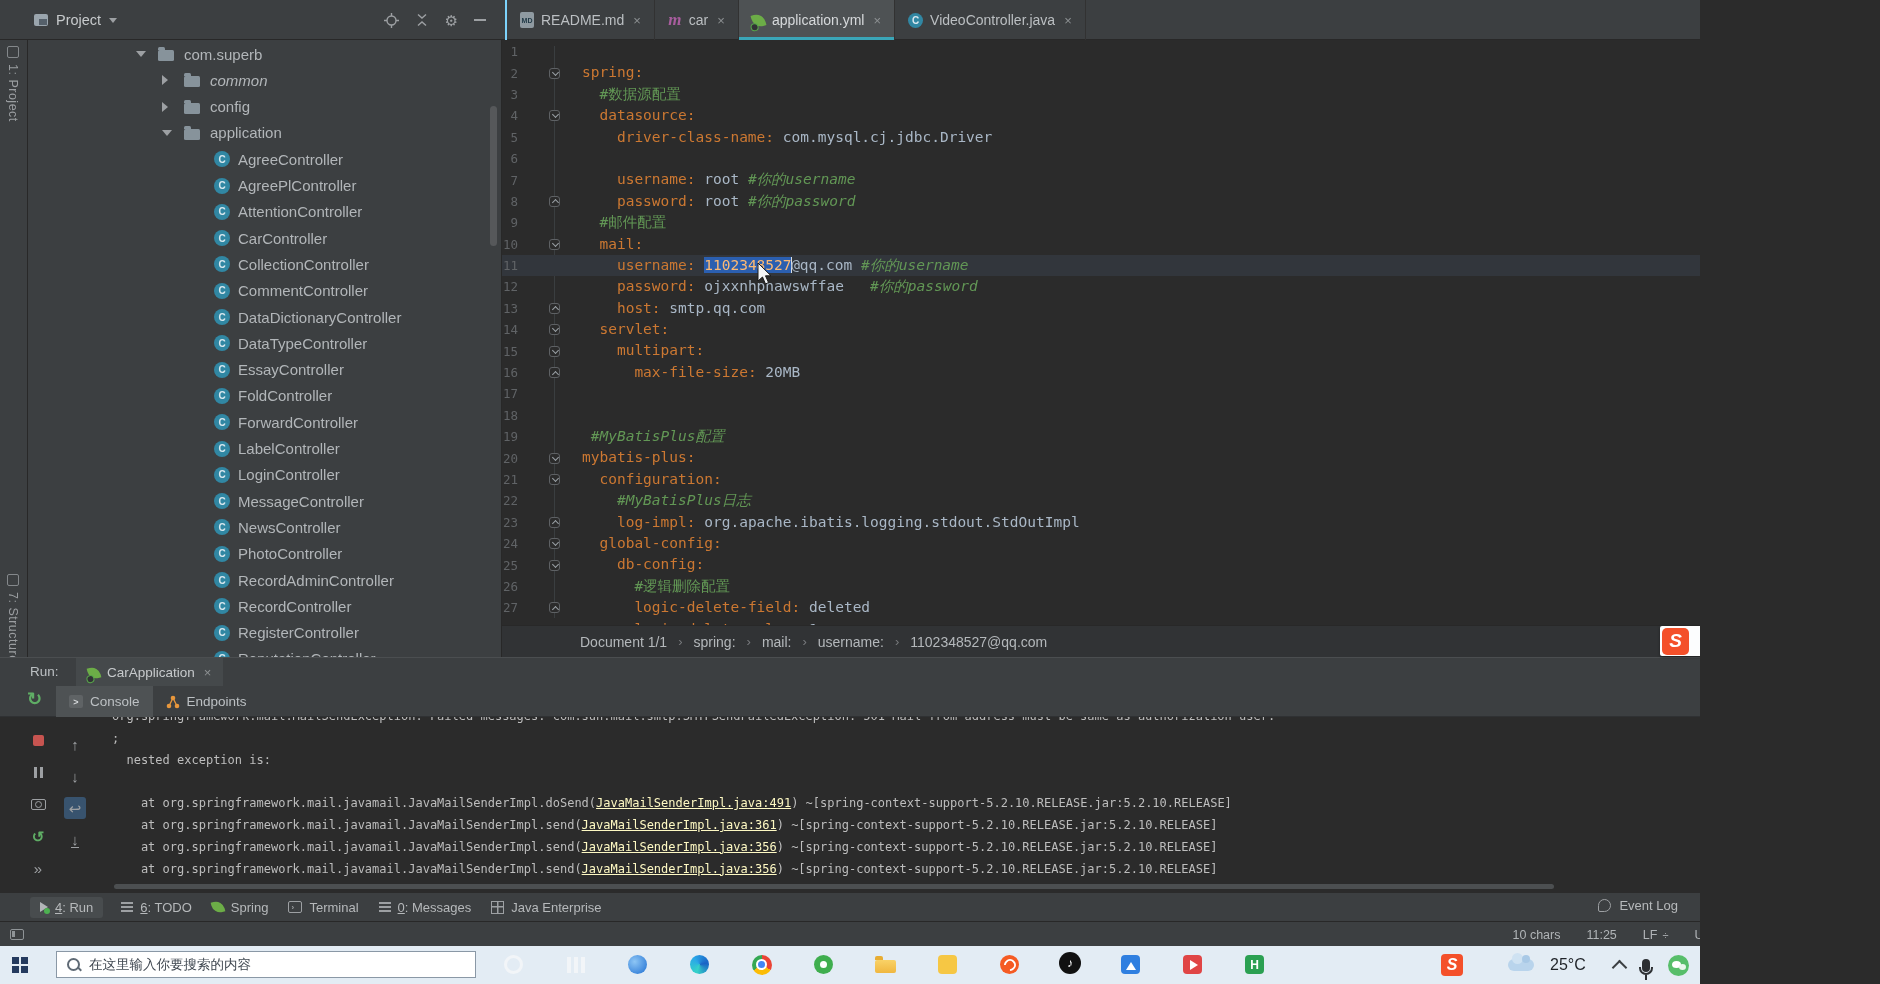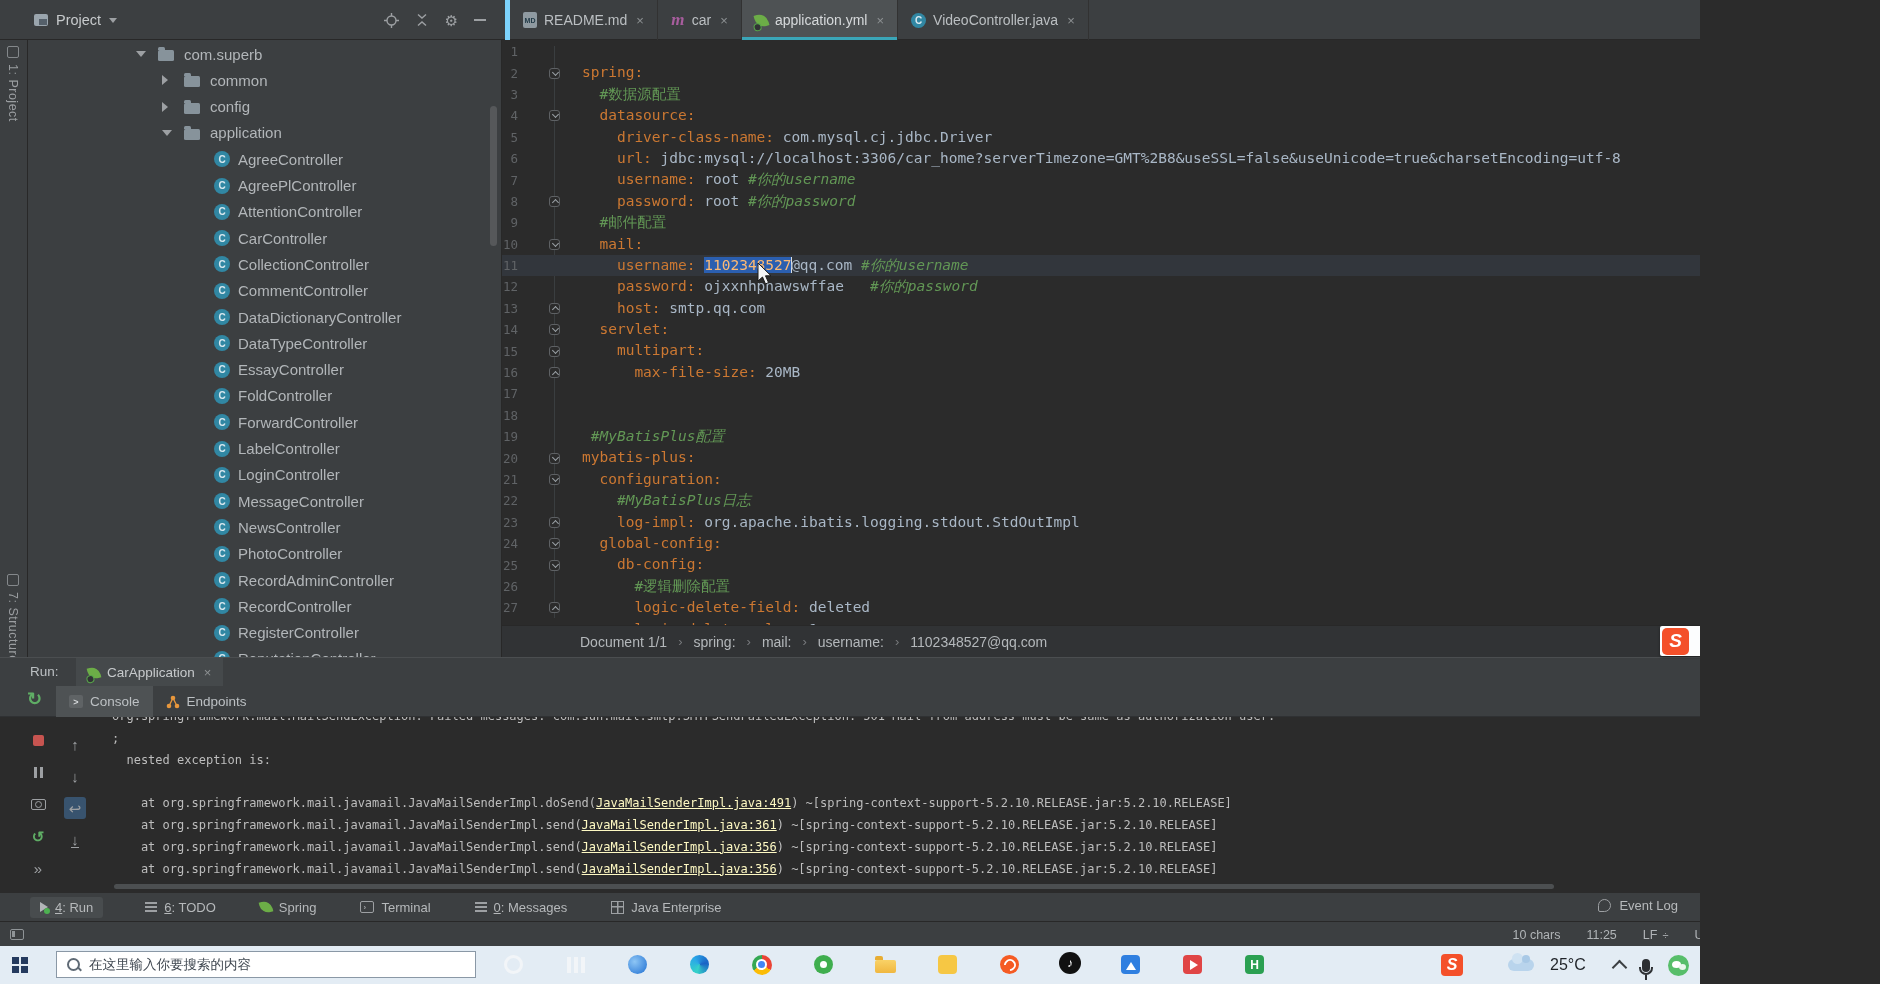--- a/index.html
+++ b/index.html
@@ -11,21 +11,21 @@
   #projhdr .title{font-size:14.5px;color:#c7cacc}
   .caret-down{width:0;height:0;border-left:4.5px solid transparent;border-right:4.5px solid transparent;border-top:5px solid #9da0a3}
   .proj-ico{width:14px;height:12px;background:#9aa5ad;border-radius:2px;position:relative}
   .proj-ico i{position:absolute;right:1px;bottom:1px;width:8px;height:6px;background:#55606a}
   #hdricons{margin-left:auto;display:flex;align-items:center;gap:16px;margin-right:10px}
   .gear{font-size:15px;color:#9da0a3;line-height:1}
   .dash{width:12px;height:2px;background:#9da0a3}
   
   #tabs{position:absolute;left:505px;top:0;height:40px;display:flex}
   .tab{display:flex;align-items:center;gap:7px;padding:0 13px;height:40px;box-sizing:border-box;border-right:1px solid #323232;font-size:14px;color:#bbbfc2;background:transparent}
-  .tab:first-child{border-left:5px solid #7dd3fc}
+  .tab:first-child{border-left:2px solid #7dd3fc}
   .tab.active{background:#4e5254;box-shadow:inset 0 -3px 0 #3aa6b8;color:#d6d9db}
   .tclose{color:#8d9193;font-size:13px;margin-left:2px}
   .fi{display:inline-flex;align-items:center;justify-content:center;flex:none}
   .fi-md{width:14px;height:16px;background:#8f9aa1;border-radius:2px;color:#213a47;font-size:7px;font-weight:bold;letter-spacing:0}
   .fi-m{color:#a85d9e;font-family:"Liberation Serif",serif;font-style:italic;font-weight:bold;font-size:17px;width:14px}
   .fi-spring{width:13px;height:13px;background:#6cad47;border-radius:0 75% 0 75%;transform:rotate(-15deg);position:relative}
   .fi-spring .leafbadge{position:absolute;left:-3px;bottom:-3px;width:8px;height:8px;border-radius:50%;background:#313335;border:1.5px solid #57a64a;box-sizing:border-box}
   .fi-class{width:15px;height:15px;border-radius:50%;background:#3187a3;color:#d9e8ef;font-size:10px;font-weight:bold}
   
   #stripe{position:absolute;left:0;top:40px;width:28px;height:852px;background:#3c3f41;border-right:1px solid #282828;box-sizing:border-box}
@@ -93,21 +93,21 @@
   .camico{width:15px;height:11px;border:1.5px solid #9da0a3;border-radius:2px;position:relative;box-sizing:border-box}
   .camico::after{content:"";position:absolute;left:3.5px;top:1.5px;width:5px;height:5px;border:1.5px solid #9da0a3;border-radius:50%}
   .dbar{border-bottom:1.5px solid #9da0a3;padding-bottom:0px}
   #clines{position:absolute;left:0;top:-11px;right:0;padding-left:112px}
   .cline{height:21.8px}
   .cline pre{font:12px/21.8px "DejaVu Sans Mono",monospace;white-space:pre}
   .cn-p{color:#bdbdbd}
   .cn-l{color:#fef9c3;text-decoration:underline;cursor:pointer}
   #hscroll{position:absolute;left:114px;bottom:3px;width:1440px;height:5px;background:#4c4f51;border-radius:3px}
   
-  #toolbar{position:absolute;left:0;top:892px;width:1880px;height:29px;background:#3c3f41;border-top:1px solid #2b2b2b;box-sizing:border-box;display:flex;align-items:center;padding-left:30px;gap:40px;font-size:13px;color:#b6b9bb}
+  #toolbar{position:absolute;left:0;top:892px;width:1880px;height:29px;background:#3c3f41;border-top:1px solid #2b2b2b;box-sizing:border-box;display:flex;align-items:center;padding-left:30px;gap:16px;font-size:13px;color:#b6b9bb}
   .twitem{display:flex;align-items:center;gap:7px;padding:3px 2px;border-radius:3px}
   .twitem.active{background:#484c4e;padding:3px 10px}
   .twitem u{text-decoration:underline}
   .runico{width:0;height:0;border-left:8px solid #b2b5b8;border-top:5px solid transparent;border-bottom:5px solid transparent;position:relative}
   .runico i{position:absolute;left:-4px;top:1px;width:6px;height:6px;border-radius:50%;background:#4db151}
   .bars{width:12px;height:10px;background:repeating-linear-gradient(to bottom,#9da0a3 0 2px,transparent 2px 4px)}
   .leaf-s{width:12px;height:12px;background:#6cad47;border-radius:0 75% 0 75%;transform:rotate(-15deg)}
   .termw{width:14px;height:12px;border:1.5px solid #9da0a3;border-radius:2px;color:#9da0a3;font-size:8px;font-weight:bold;display:flex;align-items:center;justify-content:flex-start;padding-left:2px;box-sizing:border-box}
   .gridw{width:13px;height:13px;border:1.5px solid #9da0a3;box-sizing:border-box;background:linear-gradient(#9da0a3,#9da0a3) 50% 0/1.5px 100% no-repeat,linear-gradient(#9da0a3,#9da0a3) 0 50%/100% 1.5px no-repeat}
   #eventlog{position:absolute;right:22px;top:898px;display:flex;align-items:center;gap:8px;font-size:13px;color:#b6b9bb}
@@ -252,21 +252,21 @@
   <div id="project">
     <div id="tree">
         <div class="trow" style="top: 1px;">
           <span class="tw tw-d" style="left: 108px; top: 10px;"></span>
           <span class="pfolder" style="left: 130px; top: 9px;"></span>
           <span class="tlab" style="left: 156px;">com.superb</span>
         </div>
         <div class="trow" style="top: 27.3px;">
           <span class="tw tw-r" style="left: 134px; top: 8px;"></span>
           <span class="pfolder" style="left: 156px; top: 9px;"></span>
-          <span class="tlab" style="left: 182px;">common</span>
+          <span class="tlab" style="left: 182px; font-style: italic;">common</span>
         </div>
         <div class="trow" style="top: 53.6px;">
           <span class="tw tw-r" style="left: 134px; top: 8px;"></span>
           <span class="pfolder" style="left: 156px; top: 9px;"></span>
           <span class="tlab" style="left: 182px;">config</span>
         </div>
         <div class="trow" style="top: 79.9px;">
           <span class="tw tw-d" style="left: 134px; top: 10px;"></span>
           <span class="pfolder" style="left: 156px; top: 9px;"></span>
           <span class="tlab" style="left: 182px;">application</span>
@@ -383,21 +383,20 @@
           <pre class="ecode"><span class="cl-v">  </span><span class="cl-k">datasource:</span></pre>
         </div>
         <div class="eline">
           <span class="eln">5</span>
           <span class="efold"></span>
           <pre class="ecode"><span class="cl-v">    </span><span class="cl-k">driver-class-name:</span><span class="cl-v"> com.mysql.cj.jdbc.Driver</span></pre>
         </div>
         <div class="eline">
           <span class="eln">6</span>
           <span class="efold"></span>
-          <pre class="ecode"><span class="cl-v">    </span><span class="cl-k">url:</span><span class="cl-v"> jdbc:mysql://localhost:3306/car_home?serverTimezone=GMT%2B8&amp;useSSL=false&amp;useUnicode=true&amp;charsetEncoding=utf-8</span></pre>
         </div>
         <div class="eline">
           <span class="eln">7</span>
           <span class="efold"></span>
           <pre class="ecode"><span class="cl-v">    </span><span class="cl-k">username:</span><span class="cl-v"> root </span><span class="cl-ci">#你的username</span></pre>
         </div>
         <div class="eline">
           <span class="eln">8</span>
           <span class="efold">
             <i class="fm fu"></i>

